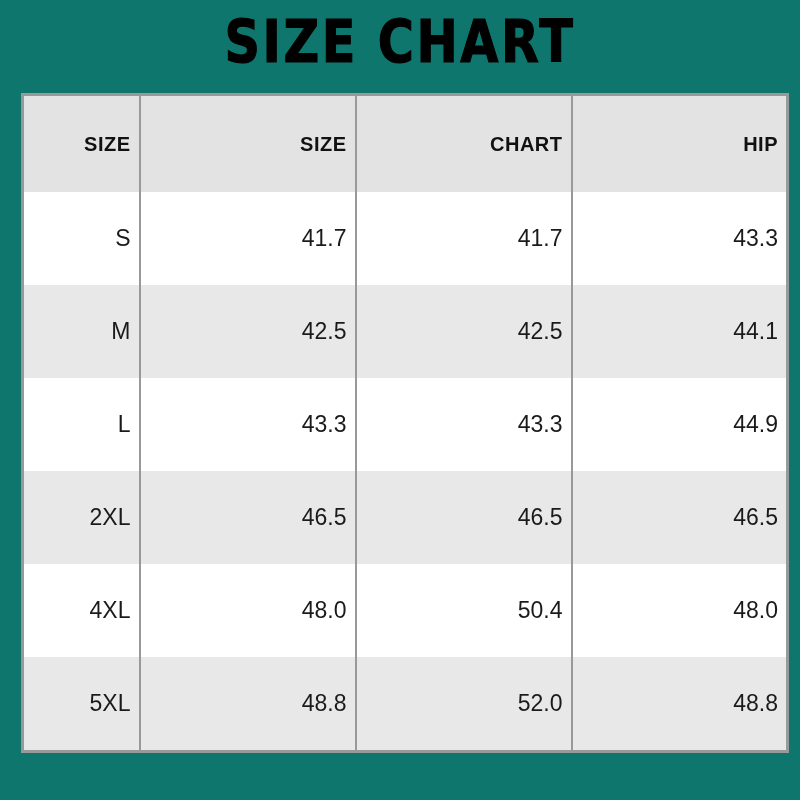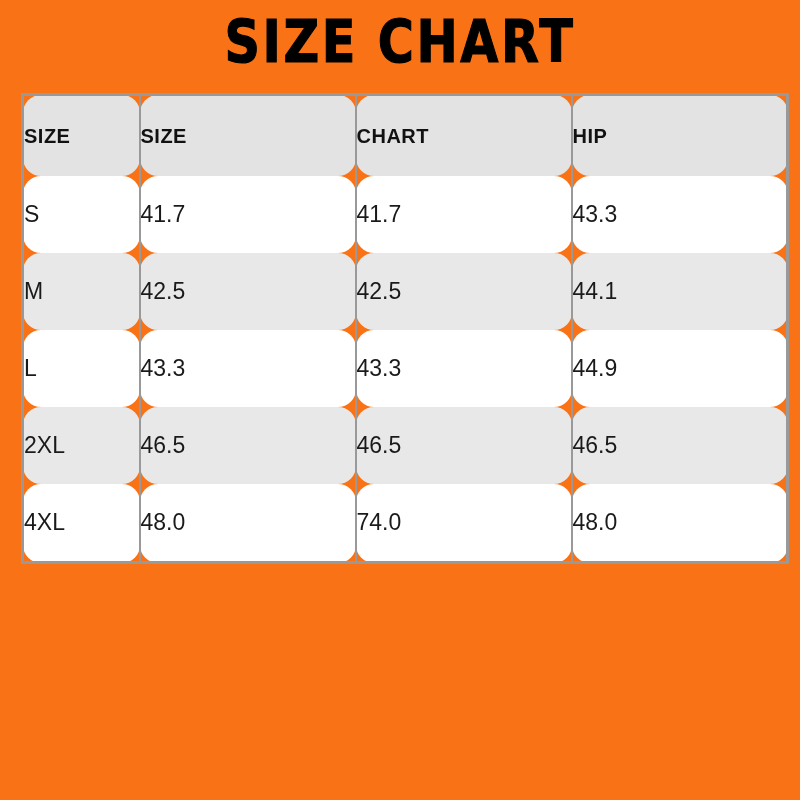--- a/index.html
+++ b/index.html
@@ -5,21 +5,21 @@
   html, body {
     margin: 0;
     padding: 0;
     background: #ffffff;
     width: 800px;
     font-family: "Liberation Sans", sans-serif;
   }
   .page {
     width: 800px;
     height: 800px;
-    background: #f97316;
+    background: #0f766e;
     overflow: hidden;
   }
   .title {
     margin: 12px 0 0 0;
     text-align: center;
     font-family: "DejaVu Sans", "Liberation Sans", sans-serif;
     font-weight: 900;
     font-size: 58px;
     line-height: 60px;
     color: #000000;
@@ -32,24 +32,23 @@
   .size-table {
     margin: 21px 0 0 21px;
     border-collapse: collapse;
     table-layout: fixed;
     width: 765px;
     border: 3px solid #999999;
   }
   .size-table th,
   .size-table td {
     border-left: 2px solid #999999;
-    text-align: left;
+    text-align: right;
     vertical-align: middle;
-    padding: 0;
-    border-radius: 18px;
+    padding: 8px;
   }
   .size-table th:first-child,
   .size-table td:first-child {
     border-left: none;
   }
   .size-table thead th {
     height: 80px;
     background: #e3e3e3;
     font-size: 20px;
     font-weight: bold;
@@ -110,19 +109,25 @@
       </tr>
       <tr>
         <td>2XL</td>
         <td>46.5</td>
         <td>46.5</td>
         <td>46.5</td>
       </tr>
       <tr>
         <td>4XL</td>
         <td>48.0</td>
-        <td>74.0</td>
+        <td>50.4</td>
         <td>48.0</td>
+      </tr>
+      <tr>
+        <td>5XL</td>
+        <td>48.8</td>
+        <td>52.0</td>
+        <td>48.8</td>
       </tr>
     </tbody>
   </table>
 
 </div>
 
 </body></html>

